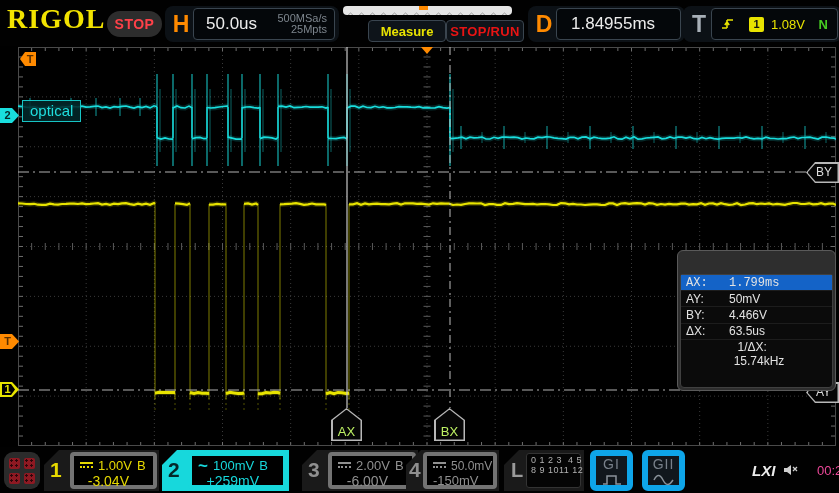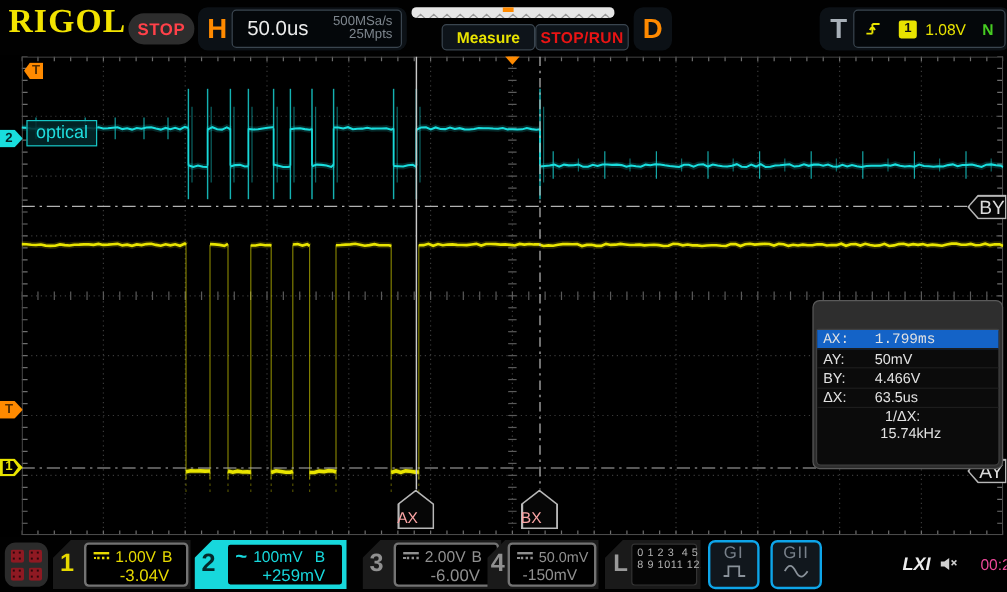--- a/index.html
+++ b/index.html
@@ -32,56 +32,56 @@
   .lmarker .shape { position:absolute; inset:0; clip-path:polygon(0 0,12px 0,100% 50%,12px 100%,0 100%); }
   .lmarker .inner { position:absolute; inset:2px 4px 2px 2px; clip-path:polygon(0 0,9px 0,100% 50%,9px 100%,0 100%); }
   .lmarker span { position:absolute; left:2px; top:1px; width:11px; text-align:center; font-size:11px; font-weight:bold; line-height:13px; }
   .trig-flag { position:absolute; left:20px; top:52px; width:16px; height:14px; background:#ff8a00; clip-path:polygon(0 50%,5px 0,100% 0,100% 100%,5px 100%); z-index:3; }
   .trig-flag span { position:absolute; left:5px; top:0; width:10px; text-align:center; color:#5a3000; font-size:11px; font-weight:bold; line-height:14px; }
   .trig-arrow { position:absolute; left:421px; top:47px; width:0; height:0; border-left:6px solid transparent; border-right:6px solid transparent; border-top:7px solid #ff8a00; z-index:3; }
   .wave-label { position:absolute; left:22px; top:100px; padding:1px 7px 2px 7px; border:1px solid #17c4c4; background:rgba(2,40,42,.88); color:#1fdede; font-size:15px; z-index:3; }
   .cx-tag { position:absolute; width:31px; height:33px; z-index:4; }
   .cx-tag .o { position:absolute; inset:0; background:#b8b8b8; clip-path:polygon(50% 0,100% 12px,100% 100%,0 100%,0 12px); }
   .cx-tag .i { position:absolute; inset:1.5px; background:#060606; clip-path:polygon(50% 0,100% 11px,100% 100%,0 100%,0 11px); }
-  .cx-tag span { position:absolute; left:0; right:0; bottom:2px; text-align:left; color:#fca5a5; font-size:13px; }
+  .cx-tag span { position:absolute; left:0; right:0; bottom:2px; text-align:center; color:#bef264; font-size:13px; }
   .cy-tag { position:absolute; width:33px; height:21px; z-index:4; }
   .cy-tag .o { position:absolute; inset:0; background:#b8b8b8; clip-path:polygon(0 50%,9px 0,100% 0,100% 100%,9px 100%); }
   .cy-tag .i { position:absolute; inset:1.5px; background:#060606; clip-path:polygon(0 50%,8px 0,100% 0,100% 100%,8px 100%); }
-  .cy-tag span { position:absolute; left:10px; top:3px; color:#dcdcdc; font-size:16px; }
+  .cy-tag span { position:absolute; left:10px; top:3px; color:#dcdcdc; font-size:12px; }
 
   
   .cursors-panel { position:absolute; left:677px; top:250px; width:159px; height:141px; background:#2e2e2e; border:1px solid #5a5a5a; border-radius:6px; z-index:9; overflow:hidden; }
   .cp-head { height:23px; display:flex; align-items:center; }
   .cp-title { color:#d8d8d8; font-size:13px; padding-left:10px; }
   .cp-close { margin-left:auto; margin-right:6px; width:16px; height:16px; border:2px solid #e0e0e0; border-radius:50%; background:#151515; color:#e0e0e0; font-size:10px; font-weight:bold; display:flex; align-items:center; justify-content:center; line-height:1; }
   .cp-body { position:absolute; left:2px; right:2px; top:23px; bottom:2px; background:#0b0b0b; border:1px solid #404040; border-radius:2px 2px 4px 4px; }
   .cp-row { height:16.2px; display:flex; align-items:center; font-size:12px; color:#e2e2e2; padding-left:5px; border-bottom:1px solid #1d1d1d; }
   .cp-row.hl { background:#1463c7;font-family:Liberation Mono, monospace; }
   .cp-row .lab { width:43px; }
 
   
   .botbar { position:absolute; left:0; top:447px; width:839px; height:46px; background:#010101; }
   .menu-btn { position:absolute; left:4px; top:5px; width:36px; height:37px; background:#2b2b2b; border-radius:9px; display:grid; grid-template-columns:11px 11px; grid-template-rows:11px 11px; gap:4px; place-content:center; }
   .menusq { background:#8e1922; background-image:radial-gradient(#2c060a 1px, transparent 1.3px); background-size:5px 5px; border-radius:2px; }
   .chtab { position:absolute; top:3px; height:41px; clip-path:polygon(15px 0,100% 0,100% 100%,0 100%,0 15px); background:#1a1a1a; }
   .chtab .num { position:absolute; left:6px; top:8px; font-size:21px; font-weight:bold; }
-  .chtab .vals { position:absolute; left:26px; top:2px; right:2px; bottom:2px; background:#000; border:2px solid #737373; border-radius:4px; padding:2px 14px 0 6px; }
+  .chtab .vals { position:absolute; left:26px; top:2px; right:2px; bottom:2px; background:#000; border:4px solid #737373; border-radius:4px; padding:2px 24px 0 6px; }
   .row1 { display:flex; align-items:center; font-size:13px; gap:5px; height:15px; }
   .row2 { text-align:right; font-size:14px; height:16px; line-height:16px; }
   .bwB { margin-left:auto; }
   .dc-icon { width:13px; height:7px; border-top:2px solid currentColor; position:relative; flex:0 0 13px; }
   .dc-icon::after { content:''; position:absolute; left:0; top:2px; width:100%; border-top:2px dotted currentColor; }
   .ac-icon { font-size:17px; font-weight:bold; line-height:8px; }
   .ch-yellow { color:#e6d900; } .ch-cyan { color:#17d8dc; } .ch-gray { color:#909090; }
   #ch2tab { background:#17d8dc; } #ch2tab .num { color:#04282a; } #ch2tab .vals { border-color:#17d8dc; }
   .ltab { position:absolute; left:504px; top:3px; width:80px; height:41px; clip-path:polygon(15px 0,100% 0,100% 100%,0 100%,0 15px); background:#1a1a1a; }
   .ltab .num { position:absolute; left:7px; top:9px; font-size:20px; font-weight:bold; color:#9a9a9a; }
   .ltab .vals { position:absolute; left:22px; top:3px; right:3px; bottom:3px; background:#050505; border:1px solid #333; border-radius:3px; padding:2px 0 0 4px; }
   .ltab .drow { font-size:9px; color:#b2b2b2; letter-spacing:.5px; line-height:9.5px; white-space:pre; }
-  .gbox { position:absolute; top:3px; width:43px; height:41px; background:#11171d; border:2px solid #0ea5e9; border-radius:6px; text-align:center; }
+  .gbox { position:absolute; top:3px; width:43px; height:41px; background:#11171d; border:6px solid #0ea5e9; border-radius:6px; text-align:center; }
   .gbox .glab { color:#78808a; font-size:14px; line-height:17px; letter-spacing:1px; }
   .lxi { position:absolute; left:752px; top:15px; color:#ececec; font-weight:bold; font-style:italic; font-size:15px; }
   .spk { position:absolute; left:783px; top:16px; }
   .clock { position:absolute; left:817px; top:16px; color:#ec4899; font-size:13px; }
 </style>
 </head>
 <body>
 
 <div id="scope-ui">
 
@@ -104,20 +104,23 @@
       <svg width="169" height="9">
         <polyline id="zigzag" fill="none" stroke="#9a9a9a" stroke-width="1" points="2,7 7.5,2 13,7 18.5,2 24,7 29.5,2 35,7 40.5,2 46,7 51.5,2 57,7 62.5,2 68,7 73.5,2 79,7 84.5,2 90,7 95.5,2 101,7 106.5,2 112,7 117.5,2 123,7 128.5,2 134,7 139.5,2 145,7 150.5,2 156,7 161.5,2 167,7"></polyline>
       </svg>
       <div class="pos-tick"></div>
     </div>
     <div class="btn btn-measure">Measure</div>
     <div class="btn btn-stoprun">STOP/RUN</div>
 
     <div class="grp" style="left:528px;">
       <div class="grp-letter d-letter">D</div>
+      <div class="valbox" style="width:125px;">
+        <div class="delay-val">1.84955ms</div>
+      </div>
     </div>
 
     <div class="grp" style="left:683px;">
       <div class="grp-letter t-letter">T</div>
       <div class="valbox" style="width:127px;">
         <svg width="16" height="16" style="margin-left:8px;">
           <path d="M2,12 H7 M7,12 V4 M7,4 H13 M7,6 L4.8,9 M7,6 L9.2,9" stroke="#e8e300" stroke-width="1.6" fill="none"></path>
         </svg>
         <div class="trig-badge">1</div>
         <div class="trig-level">1.08V</div>

